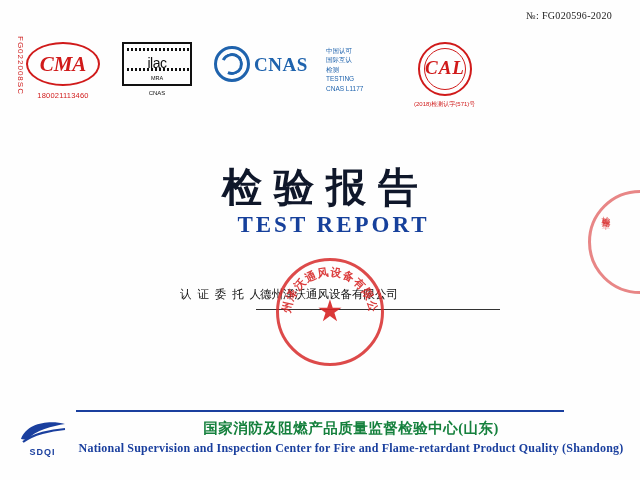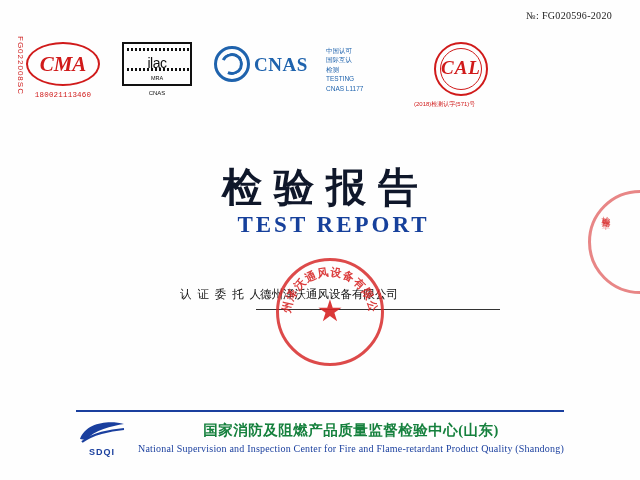--- a/index.html
+++ b/index.html
@@ -77,21 +77,21 @@
     font-size: 21px;
     color: #d01a1a;
     letter-spacing: 0px;
   }
   .cma .num {
     margin-top: 5px;
     font-size: 7.5px;
     color: #d01a1a;
     text-align: center;
     letter-spacing: 0.2px;
-    font-family: Liberation Mono, monospace;
+    font-family: Liberation Sans, sans-serif;
   }
   
   .ilac {
     left: 96px;
     width: 70px;
     text-align: center;
   }
   .ilac .box {
     width: 70px; height: 44px;
     border: 2px solid #111;
@@ -191,21 +191,21 @@
   .cal {
     left: 388px;
     width: 70px;
   }
   .cal .circ {
     width: 54px; height: 54px;
     border-radius: 50%;
     border: 2.5px solid #d01a1a;
     box-sizing: border-box;
     position: relative;
-    margin-left: 20px;
+    margin-left: 4px;
   }
   .cal .circ .inner {
     position: absolute;
     left: 4px; top: 4px; right: 4px; bottom: 4px;
     border-radius: 50%;
     border: 1px solid #d01a1a;
   }
   .cal .circ .letters {
     position: absolute;
     left: 0; right: 0; top: 13px;
@@ -379,23 +379,24 @@
   .footer .cn {
     font-family: "Liberation Serif", serif;
     font-size: 14.5px;
     font-weight: bold;
     color: #15803d;
     letter-spacing: 0.5px;
   }
   .footer .en {
     margin-top: 3px;
     font-family: "Liberation Serif", serif;
-    font-size: 10px;
+    font-size: 12px;
     color: #1a3f9e;
     letter-spacing: 0.2px;
+    font-weight: bold;
   }
 </style>
 </head>
 <body>
 
 <div class="page">
 
   <div class="serial">
     <span>№:</span>
     <span>FG020596-2020</span>

